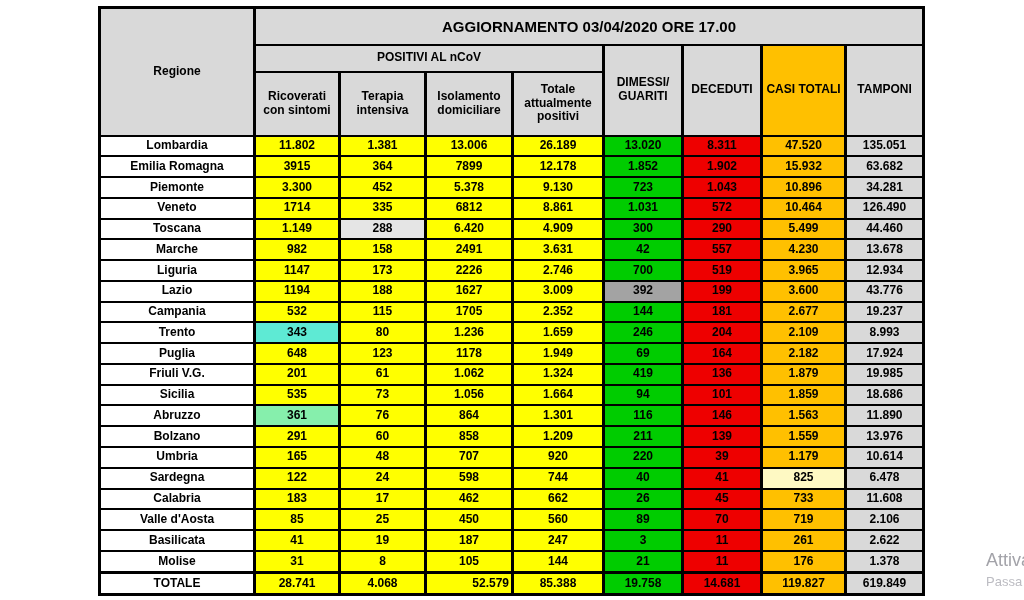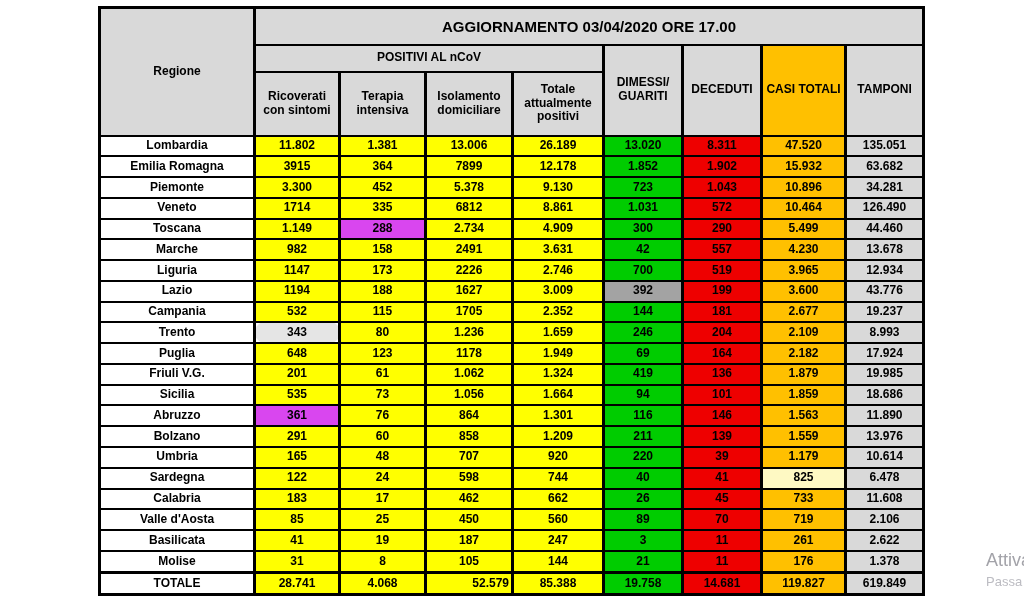--- a/index.html
+++ b/index.html
@@ -132,22 +132,22 @@
           <td style="background: rgb(255, 255, 0);">6812</td>
           <td style="background: rgb(255, 255, 0);">8.861</td>
           <td style="background: rgb(0, 204, 0);">1.031</td>
           <td style="background: rgb(238, 0, 0);">572</td>
           <td style="background: rgb(255, 192, 0);">10.464</td>
           <td style="background: rgb(217, 217, 217);">126.490</td>
         </tr>
         <tr>
           <td class="region">Toscana</td>
           <td style="background: rgb(255, 255, 0);">1.149</td>
-          <td style="background: #d946ef;">288</td>
-          <td style="background: rgb(255, 255, 0);">2.734</td>
+          <td style="background: #e5e5e5;">288</td>
+          <td style="background: rgb(255, 255, 0);">6.420</td>
           <td style="background: rgb(255, 255, 0);">4.909</td>
           <td style="background: rgb(0, 204, 0);">300</td>
           <td style="background: rgb(238, 0, 0);">290</td>
           <td style="background: rgb(255, 192, 0);">5.499</td>
           <td style="background: rgb(217, 217, 217);">44.460</td>
         </tr>
         <tr>
           <td class="region">Marche</td>
           <td style="background: rgb(255, 255, 0);">982</td>
           <td style="background: rgb(255, 255, 0);">158</td>
@@ -186,21 +186,21 @@
           <td style="background: rgb(255, 255, 0);">115</td>
           <td style="background: rgb(255, 255, 0);">1705</td>
           <td style="background: rgb(255, 255, 0);">2.352</td>
           <td style="background: rgb(0, 204, 0);">144</td>
           <td style="background: rgb(238, 0, 0);">181</td>
           <td style="background: rgb(255, 192, 0);">2.677</td>
           <td style="background: rgb(217, 217, 217);">19.237</td>
         </tr>
         <tr>
           <td class="region">Trento</td>
-          <td style="background: #e5e5e5; border-radius: 10px;">343</td>
+          <td style="background: #5eead4;">343</td>
           <td style="background: rgb(255, 255, 0);">80</td>
           <td style="background: rgb(255, 255, 0);">1.236</td>
           <td style="background: rgb(255, 255, 0);">1.659</td>
           <td style="background: rgb(0, 204, 0);">246</td>
           <td style="background: rgb(238, 0, 0);">204</td>
           <td style="background: rgb(255, 192, 0);">2.109</td>
           <td style="background: rgb(217, 217, 217);">8.993</td>
         </tr>
         <tr>
           <td class="region">Puglia</td>
@@ -230,21 +230,21 @@
           <td style="background: rgb(255, 255, 0);">73</td>
           <td style="background: rgb(255, 255, 0);">1.056</td>
           <td style="background: rgb(255, 255, 0);">1.664</td>
           <td style="background: rgb(0, 204, 0);">94</td>
           <td style="background: rgb(238, 0, 0);">101</td>
           <td style="background: rgb(255, 192, 0);">1.859</td>
           <td style="background: rgb(217, 217, 217);">18.686</td>
         </tr>
         <tr>
           <td class="region">Abruzzo</td>
-          <td style="background: #d946ef;">361</td>
+          <td style="background: #86efac;">361</td>
           <td style="background: rgb(255, 255, 0);">76</td>
           <td style="background: rgb(255, 255, 0);">864</td>
           <td style="background: rgb(255, 255, 0);">1.301</td>
           <td style="background: rgb(0, 204, 0);">116</td>
           <td style="background: rgb(238, 0, 0);">146</td>
           <td style="background: rgb(255, 192, 0);">1.563</td>
           <td style="background: rgb(217, 217, 217);">11.890</td>
         </tr>
         <tr>
           <td class="region">Bolzano</td>

